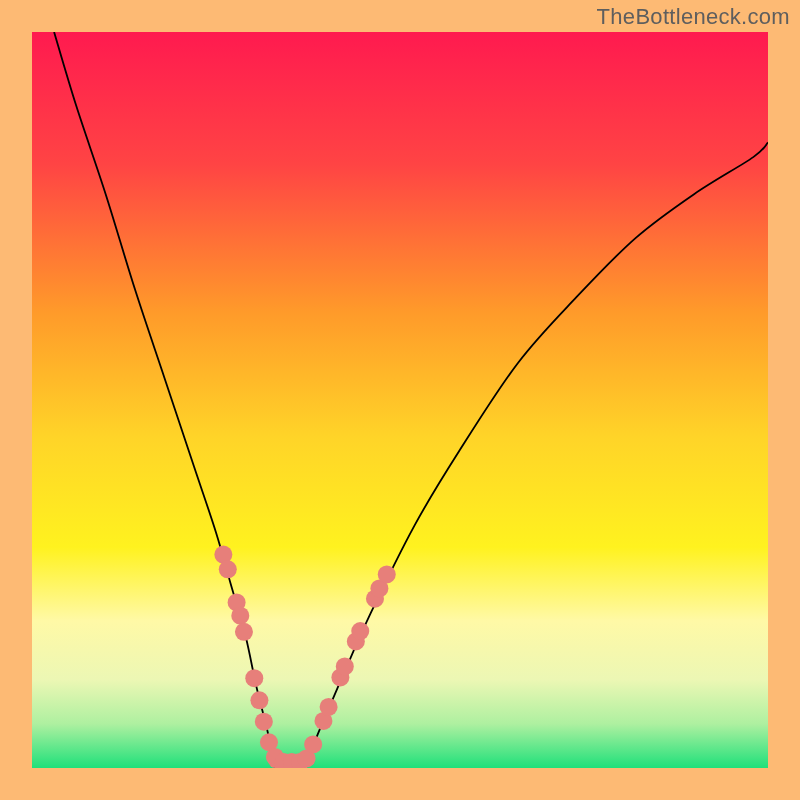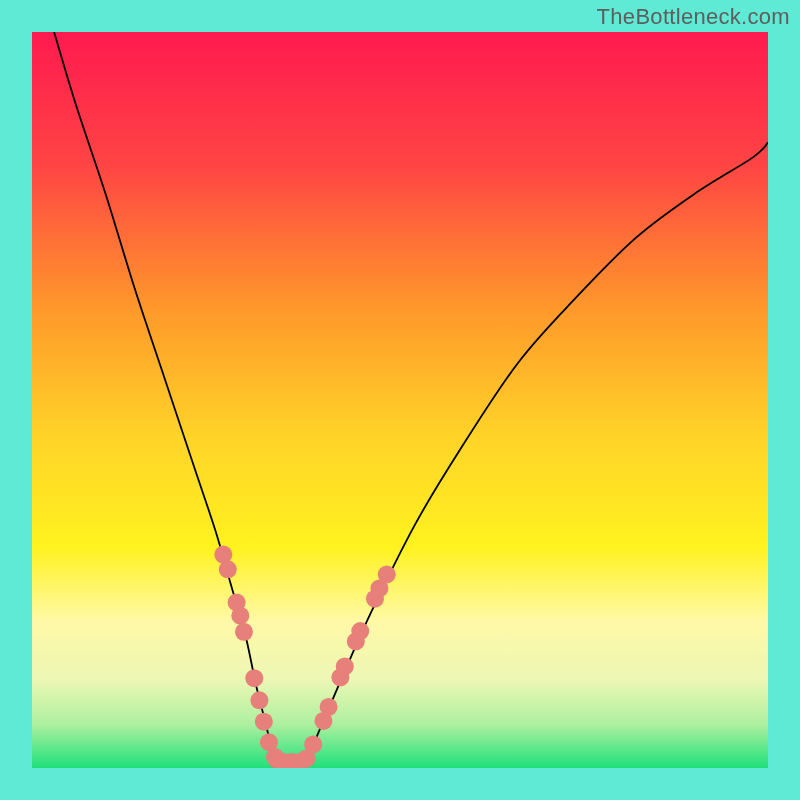--- a/index.html
+++ b/index.html
@@ -7,21 +7,21 @@
     padding: 0;
     width: 800px;
     height: 800px;
     background: #000;
     overflow: hidden;
     font-family: Arial, Helvetica, sans-serif;
   }
   .outer {
     width: 800px;
     height: 800px;
-    background: #5eead4;
+    background: #fdba74;
     position: relative;
   }
   .watermark {
     position: absolute;
     top: 4px;
     right: 10px;
     color: #5e5e5e;
     font-size: 22px;
     font-weight: 500;
     letter-spacing: 0.3px;

